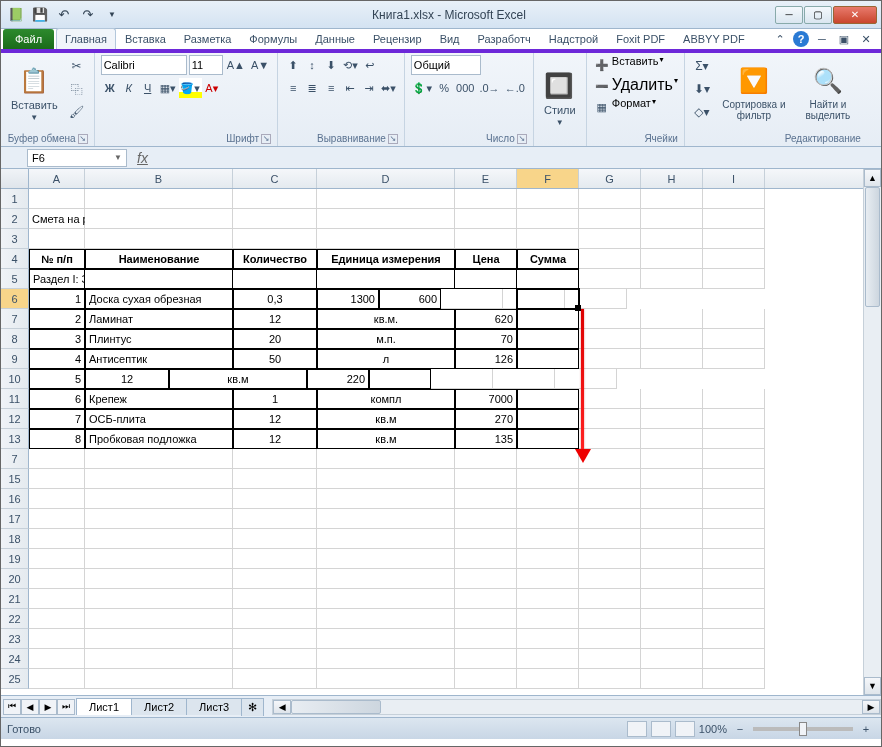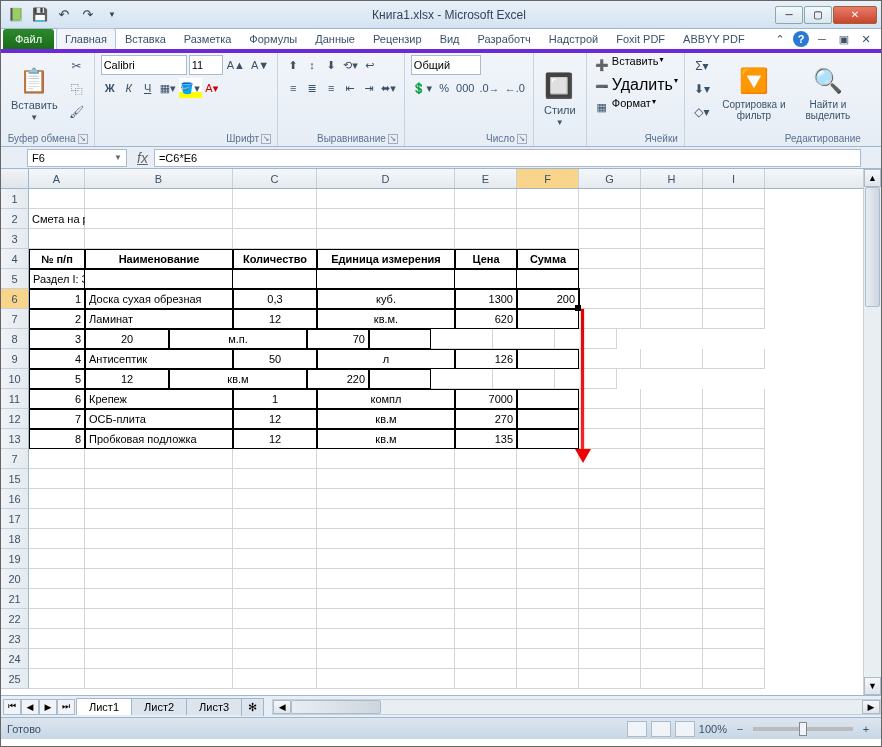--- a/index.html
+++ b/index.html
@@ -287,23 +287,20 @@
       </div>
   </div>
 </div>
 
 <div class="formula-bar">
   <div class="name-box">
       <span>F6</span>
       <span class="name-box-dd">▼</span>
     </div>
   <span class="fx-label">fx</span>
-  <div class="formula-input">
-      <span>=C6*E6</span>
-    </div>
 </div>
 
 <div class="grid-container">
   <div class="grid-main">
     <div class="col-headers">
       <div class="corner"></div>
       <div class="col-h cA">A</div>
       <div class="col-h cB">B</div>
       <div class="col-h cC">C</div>
       <div class="col-h cD">D</div>
@@ -400,40 +397,40 @@
             <div class="cell cE b-all" style="border-left: none;"></div>
             <div class="cell cF b-all" style="border-left: none;"></div>
             <div class="cell cG "></div>
             <div class="cell cH "></div>
             <div class="cell cI "></div>
           </div>
           <div class="grid-row">
             <div class="cell cA b-all right">1</div>
             <div class="cell cB b-all">Доска сухая обрезная</div>
             <div class="cell cC b-all center">0,3</div>
-            <div class="cell cD b-all center">куб.</div>
             <div class="cell cE b-all right">1300</div>
-            <div class="cell cF b-all right">200</div>
+            <div class="cell cF b-all right">600</div>
             <div class="cell cG "></div>
             <div class="cell cH "></div>
             <div class="cell cI "></div>
           </div>
           <div class="grid-row">
             <div class="cell cA b-all right">2</div>
             <div class="cell cB b-all">Ламинат</div>
             <div class="cell cC b-all center">12</div>
             <div class="cell cD b-all center">кв.м.</div>
             <div class="cell cE b-all right">620</div>
             <div class="cell cF b-all right"></div>
             <div class="cell cG "></div>
             <div class="cell cH "></div>
             <div class="cell cI "></div>
           </div>
           <div class="grid-row">
             <div class="cell cA b-all right">3</div>
+            <div class="cell cB b-all">Плинтус</div>
             <div class="cell cC b-all center">20</div>
             <div class="cell cD b-all center">м.п.</div>
             <div class="cell cE b-all right">70</div>
             <div class="cell cF b-all right"></div>
             <div class="cell cG "></div>
             <div class="cell cH "></div>
             <div class="cell cI "></div>
           </div>
           <div class="grid-row">
             <div class="cell cA b-all right">4</div>

